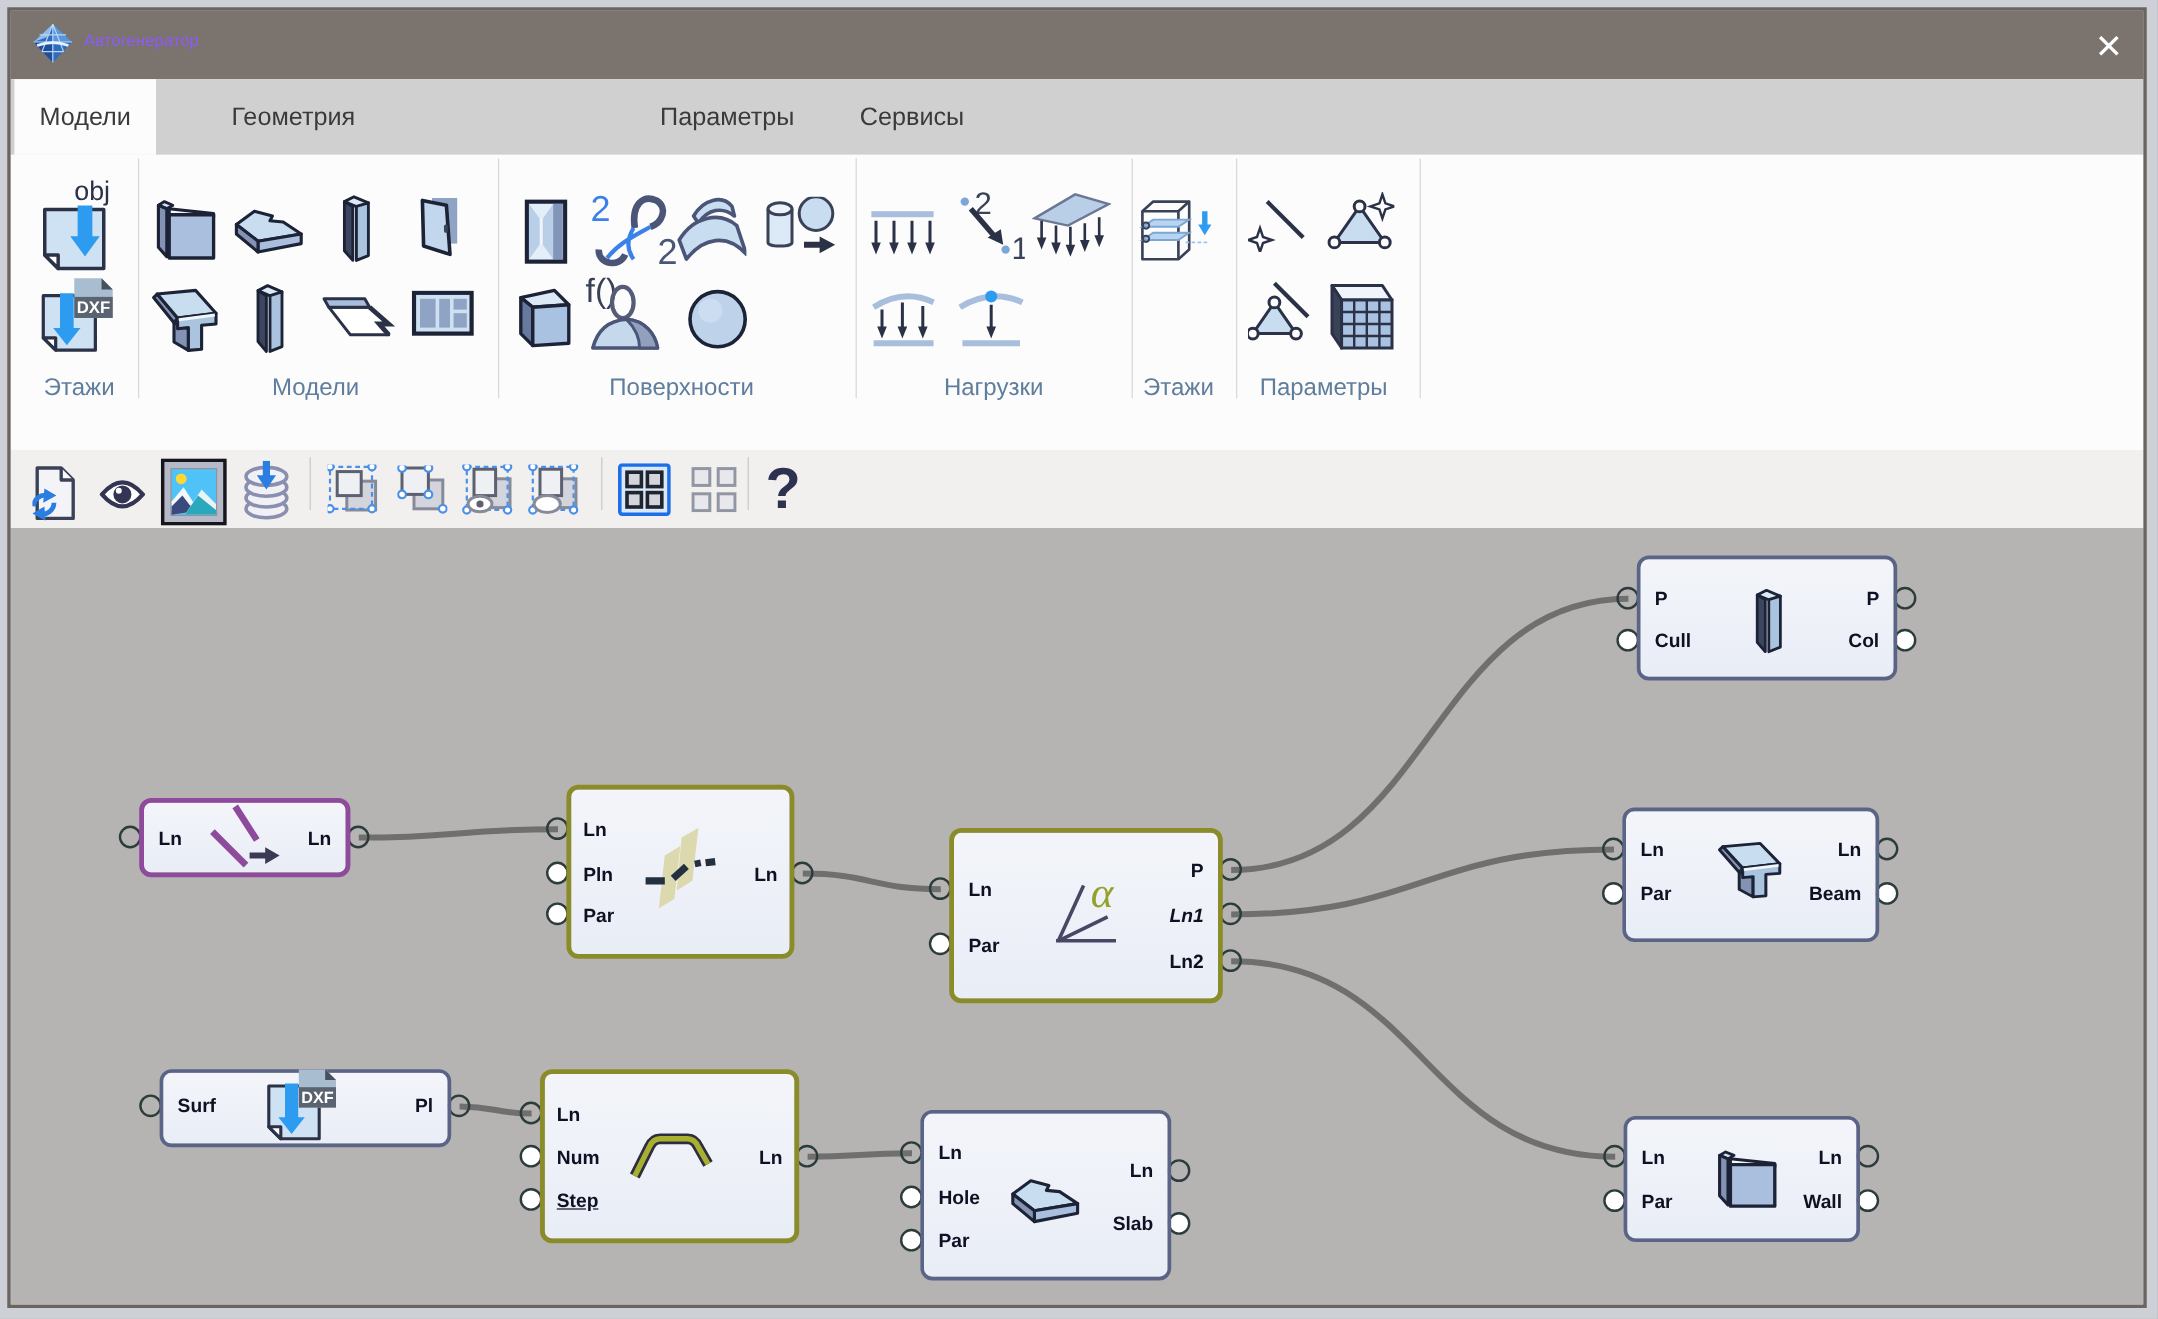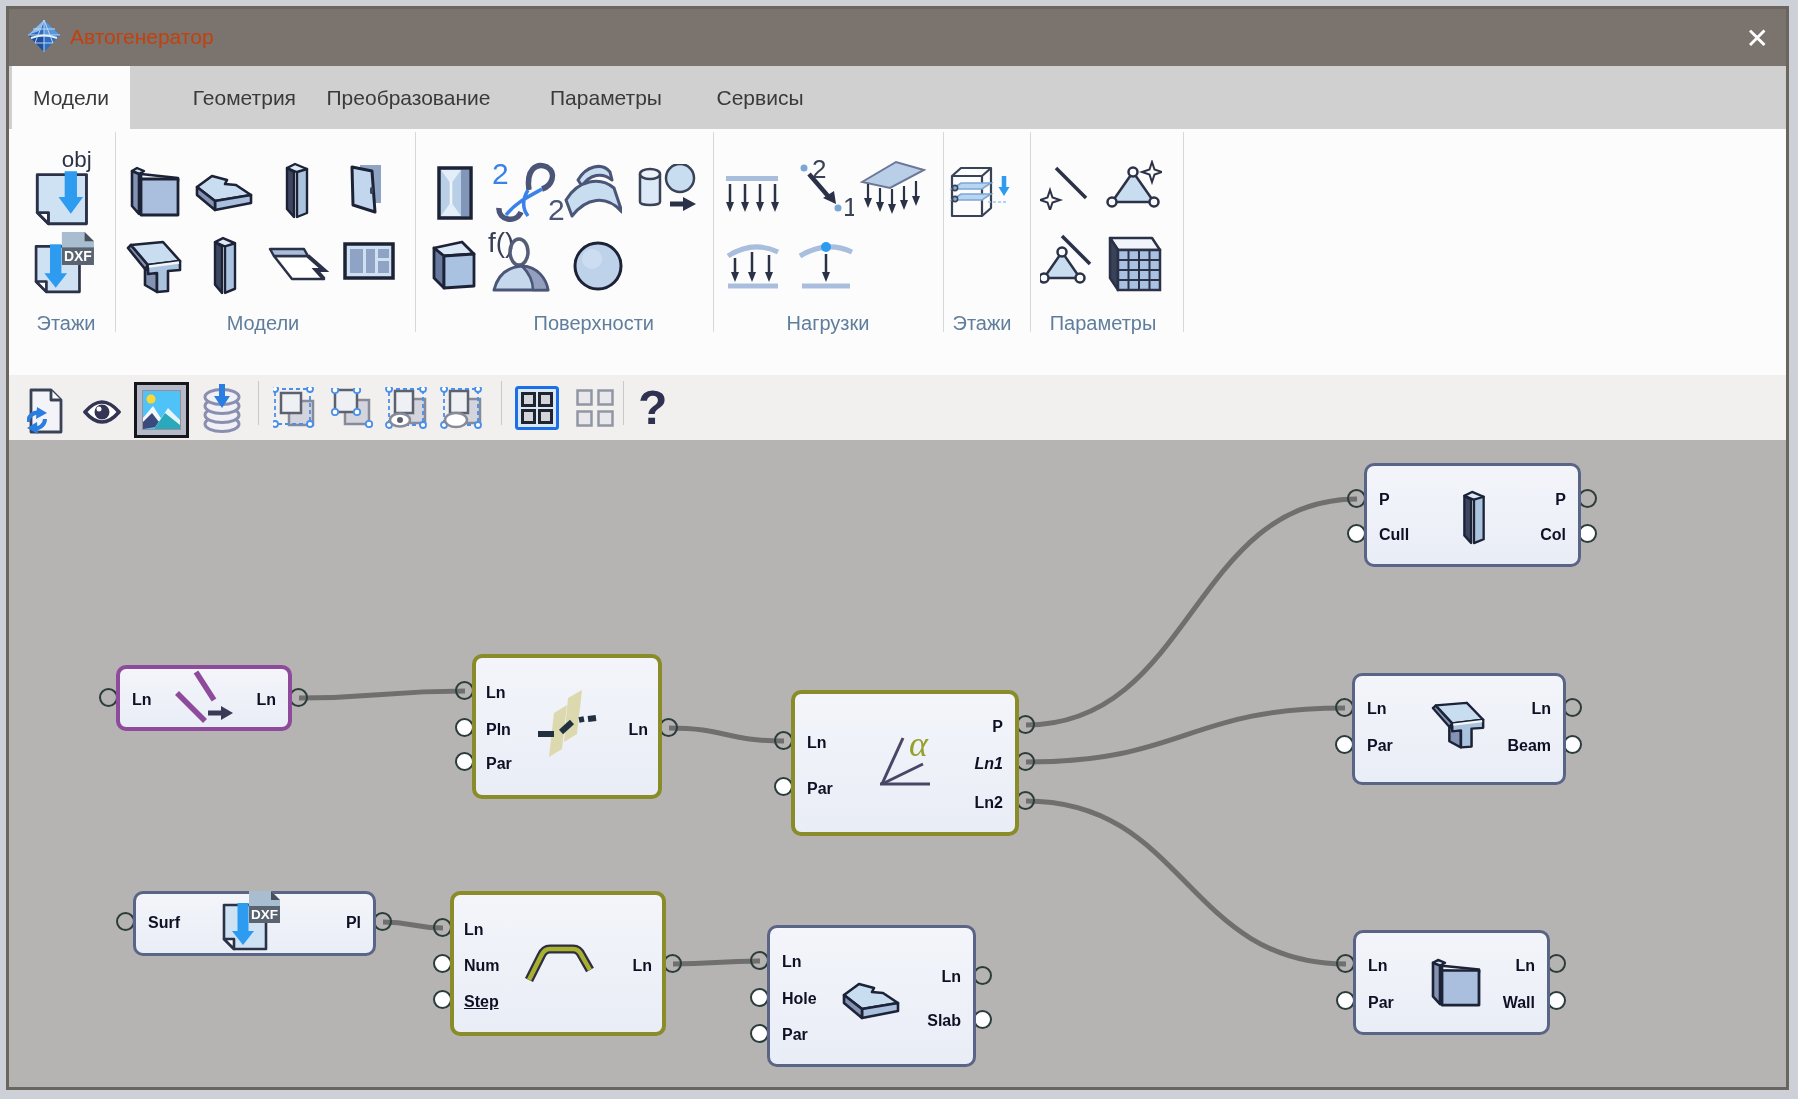--- a/index.html
+++ b/index.html
@@ -1,21 +1,21 @@
 <!DOCTYPE html>
 <html><head>
 <meta charset="utf-8">
 <style>
   html,body{margin:0;padding:0;}
   body{width:1798px;height:1099px;position:relative;overflow:hidden;
        font-family:"Liberation Sans",sans-serif;background:#cdd1d7;}
   .abs{position:absolute;}
   #win{left:6px;top:6px;width:1777px;height:1078px;border:3px solid #6b6560;background:#fcfcfc;}
   #titlebar{left:0;top:0;width:100%;height:57px;background:#7a736e;}
-  #title{left:61px;top:16px;color:#c2410c;font-size:21px;}
+  #title{left:61px;top:16px;color:#8b5cf6;font-size:14px;}
   #closex{right:17px;top:13px;color:#ffffff;font-size:28px;}
   #tabbar{left:0;top:57px;width:100%;height:63px;background:#d0d0d0;}
   .tab{top:57px;height:63px;line-height:63px;text-align:center;font-size:21px;color:#3a3a3a;}
   #tab1{left:3px;width:118px;background:#fcfcfc;}
   #ribbon{left:0;top:120px;width:100%;height:246px;background:#fcfcfc;}
   .gsep{width:1px;top:132px;height:200px;background:#d8d8d8;}
   .glabel{top:310px;height:26px;line-height:26px;font-size:20px;color:#5f7d9c;text-align:center;}
   #toolbar{left:0;top:366px;width:100%;height:65px;background:#f1f0ef;}
   .tsep{width:1px;top:381px;height:44px;background:#c9c9c9;}
   #canvas{left:0;top:431px;width:100%;height:647px;background:#b6b4b2;}
@@ -31,21 +31,20 @@
 </style>
 </head>
 <body>
 <div id="win" class="abs">
   <div id="titlebar" class="abs"></div>
   <div id="title" class="abs">Автогенератор</div>
   <div id="closex" class="abs">✕</div>
   <div id="tabbar" class="abs"></div>
   <div id="tab1" class="tab abs">Модели</div>
   <div class="tab abs" style="left:121px;width:166px;text-align:right;">Геометрия</div>
-  <div class="tab abs" style="left:287px;width:225px;">Преобразование</div>
   <div class="tab abs" style="left:681px;width:140px;">Сервисы</div>
   <div class="tab abs" style="left:512px;width:170px;">Параметры</div>
   <div id="ribbon" class="abs"></div>
   <div id="toolbar" class="abs"></div>
   <div id="canvas" class="abs"></div>
 </div>
 <div id="chrome" class="abs" style="left:0;top:0;z-index:4;">
 
   <svg class="abs" style="left:27px;top:19px;" width="34" height="34" viewBox="0 0 34 34">
     <polygon points="17,1 33,16 17,33 1,16" fill="#2e6cc0"></polygon>
@@ -56,21 +55,21 @@
     <path d="M4,19 Q17,14 30,19" stroke="#e8f2ff" stroke-width="2.2" fill="none"></path>
   </svg>
   <div class="gsep abs" style="left:115px;"></div>
   <div class="gsep abs" style="left:415px;"></div>
   <div class="gsep abs" style="left:713px;"></div>
   <div class="gsep abs" style="left:943px;"></div>
   <div class="gsep abs" style="left:1030px;"></div>
   <div class="gsep abs" style="left:1183px;"></div>
   <div class="glabel abs" style="left:16px;width:100px;">Этажи</div>
   <div class="glabel abs" style="left:163px;width:200px;">Модели</div>
-  <div class="glabel abs" style="left:454px;width:200px;text-align:right;">Поверхности</div>
+  <div class="glabel abs" style="left:468px;width:200px;">Поверхности</div>
   <div class="glabel abs" style="left:728px;width:200px;">Нагрузки</div>
   <div class="glabel abs" style="left:932px;width:100px;">Этажи</div>
   <div class="glabel abs" style="left:1003px;width:200px;">Параметры</div>
 
   <svg class="abs" style="left:34px;top:150px;" width="58" height="76" viewBox="0 0 50 68">
       <use href="#s-obj"></use>
     </svg>
   <svg class="abs" style="left:34px;top:230px;" width="62" height="72" viewBox="0 0 60 66">
       <use href="#s-dxf"></use>
     </svg>

